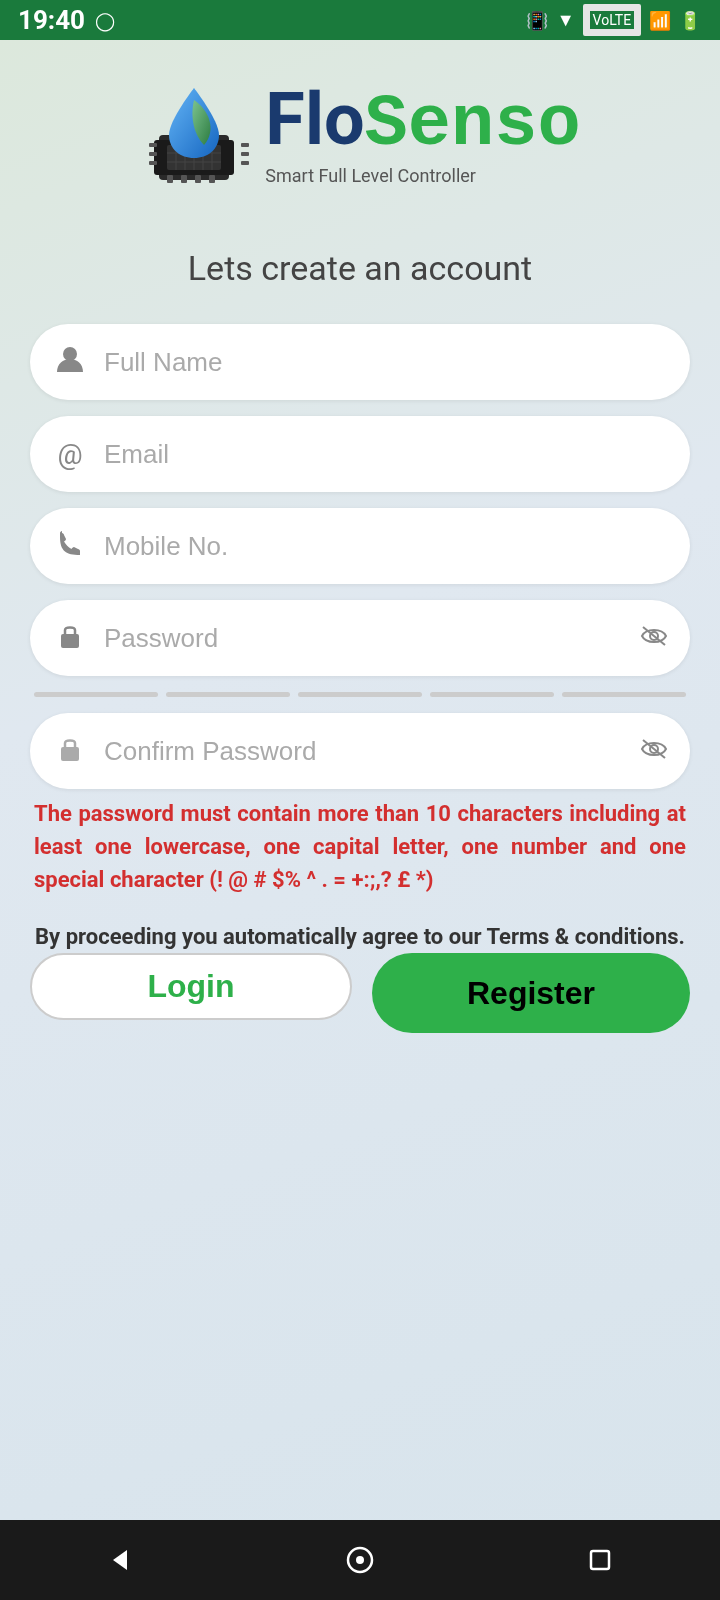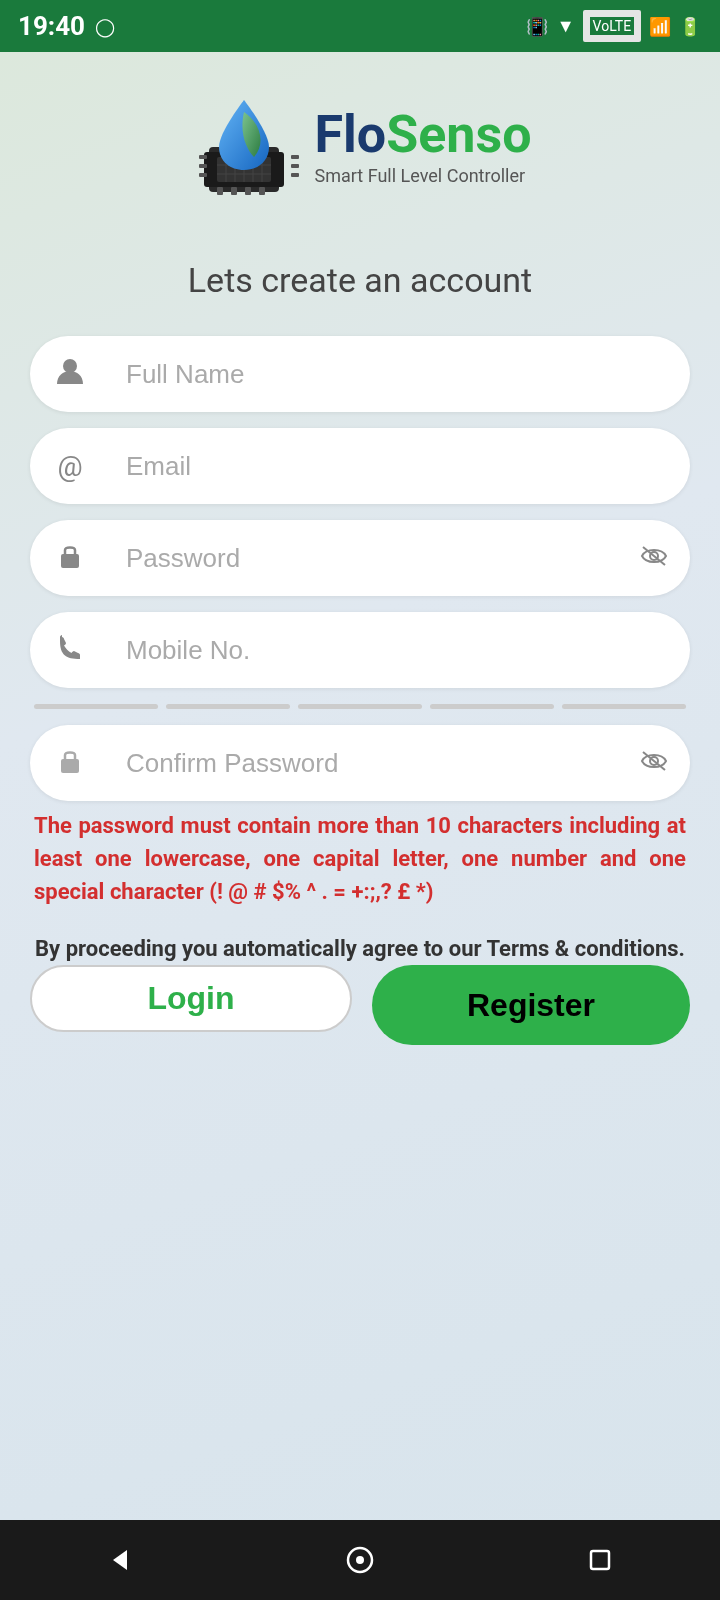--- a/index.html
+++ b/index.html
@@ -10,21 +10,21 @@
       min-height: 1600px;
       background: #e8eaec;
       font-family: 'Roboto', Arial, sans-serif;
       display: flex;
       flex-direction: column;
     }
 
     
     .status-bar {
       width: 100%;
-      height: 52px;
+      height: 40px;
       background: #1a7a3c;
       display: flex;
       align-items: center;
       justify-content: space-between;
       padding: 0 18px;
       flex-shrink: 0;
     }
 
     .status-left {
       display: flex;
@@ -77,31 +77,32 @@
       height: 110px;
       position: relative;
     }
 
     .logo-text-area {
       display: flex;
       flex-direction: column;
     }
 
     .logo-name {
-      font-size: 52px;
+      font-size: 72px;
       font-weight: bold;
       line-height: 1;
     }
 
     .logo-flo {
       color: #1a3a6e;
     }
 
     .logo-senso {
       color: #2eb04a;
+      font-family: Liberation Mono, monospace;
     }
 
     .logo-subtitle {
       color: #555;
       font-size: 18px;
       margin-top: 4px;
     }
 
     
     .page-title {
@@ -140,21 +141,20 @@
       text-align: center;
     }
 
     .input-field {
       flex: 1;
       border: none;
       outline: none;
       font-size: 26px;
       color: #c2410c;
       background: transparent;
-      margin-left: 22px;
     }
 
     .input-field::placeholder {
       color: #aaa;
     }
 
     .eye-icon {
       color: #888;
       font-size: 26px;
       cursor: pointer;
@@ -338,43 +338,43 @@
     </div>
 
     <div class="input-wrapper">
       <span class="input-icon" style="font-size:28px;color:#888;">@</span>
       <input class="input-field" type="email" placeholder="Email" style="">
     </div>
 
     <div class="input-wrapper">
       <span class="input-icon">
         <svg width="28" height="28" viewBox="0 0 28 28" xmlns="http://www.w3.org/2000/svg">
+          <path d="M6 2 C5 2 4 3 4 4 L4 8 C4 22 10 26 24 26 L24 22 C24 21 23 20 22 20 L18 18 C17 18 16 19 15.5 20 C12 18 10 16 8 12.5 C9 12 10 11 10 10 L8 6 C8 5 7 4 6 4Z" fill="#888"></path>
+        </svg>
+      </span>
+      <input class="input-field" type="tel" placeholder="Mobile No." style="">
+    </div>
+
+    <div class="input-wrapper">
+      <span class="input-icon">
+        <svg width="28" height="28" viewBox="0 0 28 28" xmlns="http://www.w3.org/2000/svg">
           <rect x="5" y="13" width="18" height="14" rx="2" fill="#888"></rect>
           <path d="M9 13 L9 9 C9 5.5 19 5.5 19 9 L19 13" stroke="#888" stroke-width="2.5" fill="none"></path>
         </svg>
       </span>
       <input class="input-field" type="password" placeholder="Password" style="">
       <span class="eye-icon">
         <svg width="28" height="22" viewBox="0 0 28 22" xmlns="http://www.w3.org/2000/svg">
           <path d="M2 11 C6 3 22 3 26 11 C22 19 6 19 2 11Z" stroke="#888" stroke-width="2" fill="none"></path>
           <circle cx="14" cy="11" r="4" stroke="#888" stroke-width="2" fill="none"></circle>
           <line x1="3" y1="2" x2="25" y2="20" stroke="#888" stroke-width="2"></line>
         </svg>
       </span>
     </div>
 
-    <div class="input-wrapper">
-      <span class="input-icon">
-        <svg width="28" height="28" viewBox="0 0 28 28" xmlns="http://www.w3.org/2000/svg">
-          <path d="M6 2 C5 2 4 3 4 4 L4 8 C4 22 10 26 24 26 L24 22 C24 21 23 20 22 20 L18 18 C17 18 16 19 15.5 20 C12 18 10 16 8 12.5 C9 12 10 11 10 10 L8 6 C8 5 7 4 6 4Z" fill="#888"></path>
-        </svg>
-      </span>
-      <input class="input-field" type="tel" placeholder="Mobile No." style="">
-    </div>
-
     <div class="password-strength">
       <div class="strength-segment"></div>
       <div class="strength-segment"></div>
       <div class="strength-segment"></div>
       <div class="strength-segment"></div>
       <div class="strength-segment"></div>
     </div>
 
     <div class="input-wrapper">
       <span class="input-icon">

